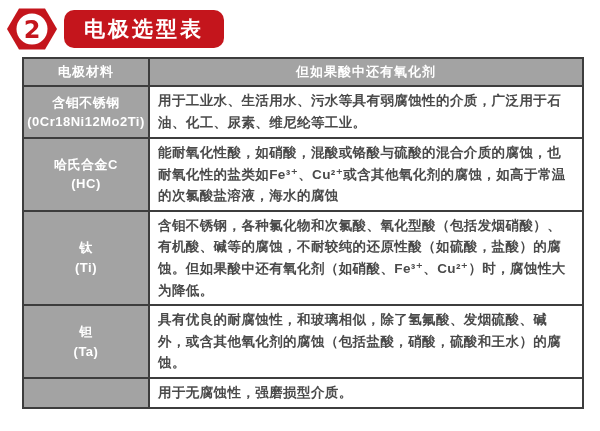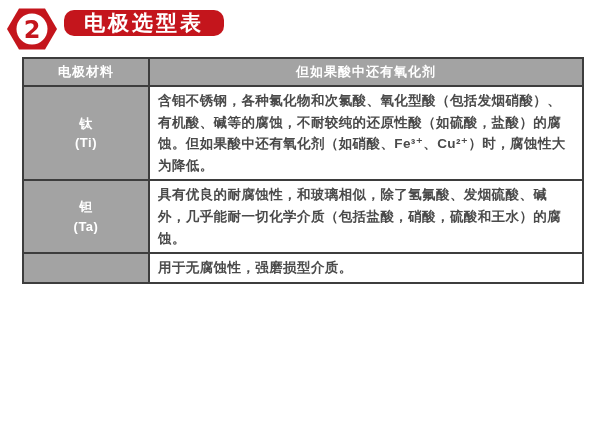--- a/index.html
+++ b/index.html
@@ -10,21 +10,21 @@
   }
   *{margin:0;padding:0;box-sizing:border-box;}
   html,body{width:600px;height:431px;background:#ffffff;overflow:hidden;}
   body{font-family:"Liberation Sans","DejaVu Sans",sans-serif;position:relative;}
 
   
   .badge{position:absolute;left:5px;top:6px;width:54px;height:46px;}
   .badge svg{display:block;}
   .badge text{font-family:"DejaVu Sans",sans-serif;font-weight:bold;}
   .banner{
-    position:absolute;left:64px;top:10px;height:26px;min-width:146px;
+    position:absolute;left:64px;top:10px;height:38px;min-width:146px;
     background:var(--accent-red);border-radius:10px;
     display:flex;align-items:center;justify-content:center;
     padding:11px 20px;
   }
   .banner-label{
     color:#ffffff;font-size:21px;font-weight:bold;letter-spacing:3px;
     white-space:nowrap;
   }
 
   
@@ -77,33 +77,47 @@
       <col class="c-mat">
       <col class="c-desc">
     </colgroup>
   <thead>
     <tr>
       <th class="hcell">电极材料</th>
       <th class="hcell">但如果酸中还有氧化剂</th>
     </tr>
   </thead>
   <tbody>
+    <tr class="r1">
+      <td class="mat">
+        <div>含钼不锈钢</div>
+        <div>(0Cr18Ni12Mo2Ti)</div>
+      </td>
+      <td class="desc">用于工业水、生活用水、污水等具有弱腐蚀性的介质，广泛用于石油、化工、尿素、维尼纶等工业。</td>
+    </tr>
+    <tr class="r3">
+      <td class="mat">
+        <div>哈氏合金C</div>
+        <div>(HC)</div>
+      </td>
+      <td class="desc">能耐氧化性酸，如硝酸，混酸或铬酸与硫酸的混合介质的腐蚀，也耐氧化性的盐类如Fe³⁺、Cu²⁺或含其他氧化剂的腐蚀，如高于常温的次氯酸盐溶液，海水的腐蚀</td>
+    </tr>
     <tr class="r4">
       <td class="mat">
         <div>钛</div>
         <div>(Ti)</div>
       </td>
       <td class="desc">含钼不锈钢，各种氯化物和次氯酸、氧化型酸（包括发烟硝酸）、有机酸、碱等的腐蚀，不耐较纯的还原性酸（如硫酸，盐酸）的腐蚀。但如果酸中还有氧化剂（如硝酸、Fe³⁺、Cu²⁺）时，腐蚀性大为降低。</td>
     </tr>
     <tr class="r5">
       <td class="mat">
         <div>钽</div>
         <div>(Ta)</div>
       </td>
-      <td class="desc">具有优良的耐腐蚀性，和玻璃相似，除了氢氟酸、发烟硫酸、碱外，几乎能耐一切化学介质（包括盐酸，硝酸，硫酸和王水）的腐蚀。</td>
+      <td class="desc">具有优良的耐腐蚀性，和玻璃相似，除了氢氟酸、发烟硫酸、碱外，或含其他氧化剂的腐蚀（包括盐酸，硝酸，硫酸和王水）的腐蚀。</td>
     </tr>
     <tr class="r6">
       <td class="mat">
         
       </td>
       <td class="desc">用于无腐蚀性，强磨损型介质。</td>
     </tr>
 
   </tbody>
 </table>

